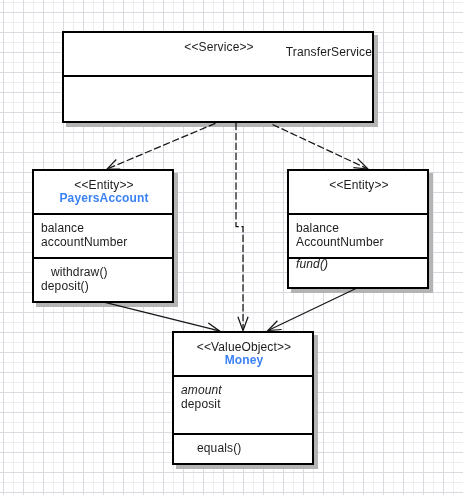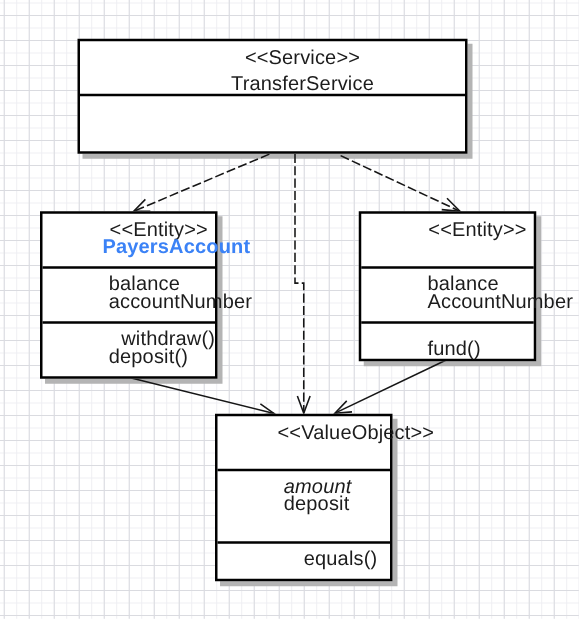--- a/index.html
+++ b/index.html
@@ -14,21 +14,21 @@
       linear-gradient(to bottom, #dadbe0 1px, transparent 1px),
       linear-gradient(to right, #eeeef2 1px, transparent 1px),
       linear-gradient(to bottom, #eeeef2 1px, transparent 1px);
     background-size: 20px 20px, 20px 20px, 10px 10px, 10px 10px;
     background-position: 3px 12px, 3px 12px, 3px 2px, 3px 2px;
   }
   .shadow{position:absolute;background:#b4b4b4;z-index:2;}
   .uml{position:absolute;background:#ffffff;border:2px solid #000;
        box-sizing:border-box;z-index:4;}
   .sep{position:absolute;left:0;right:0;height:2px;background:#000;}
-  .tx{position:absolute;white-space:pre;color:#1c1c1c;font-size:16px;line-height:14px;letter-spacing:0.13px;margin-left:46px;}
+  .tx{position:absolute;white-space:pre;color:#1c1c1c;font-size:12px;line-height:14px;letter-spacing:0.13px;}
   .ctr{left:0;right:0;text-align:center;padding-left:2px;box-sizing:border-box;}
   .b{font-weight:bold;color:#3b82f6;}
   svg.links{position:absolute;left:0;top:0;width:463px;height:495px;z-index:3;
             overflow:visible;pointer-events:none;}
 </style>
 </head>
 <body>
 
 <div id="canvas">
 
@@ -52,45 +52,46 @@
       <path d="M208.3,323.1 L219.4,330.9 L206,332.4"></path>
 
       <path d="M357,288 L268,330.5"></path>
       <path d="M277.4,320.7 L267.9,330.6 L281.6,329.5"></path>
     </g>
   </svg>
 
   <div class="uml" style="left:62px;top:31px;width:312px;height:92px;">
     <div class="sep" style="top:42px;"></div>
     <div class="tx ctr" style="top:6.5px;">&lt;&lt;Service&gt;&gt;</div>
-    <div class="tx ctr" style="top:28px;">TransferService</div>
+    <div class="tx ctr" style="top:12px;text-align:right;">TransferService</div>
   </div>
 
   <div class="uml" style="left:32px;top:169px;width:142px;height:134px;">
     <div class="sep" style="top:42px;"></div>
     <div class="sep" style="top:86px;"></div>
     <div class="tx ctr" style="top:6.5px;">&lt;&lt;Entity&gt;&gt;</div>
     <div class="tx ctr b" style="top:20px;">PayersAccount</div>
     <div class="tx" style="left:7px;top:50px;">balance</div>
     <div class="tx" style="left:7px;top:64px;">accountNumber</div>
     <div class="tx" style="left:17px;top:94px;">withdraw()</div>
     <div class="tx" style="left:7px;top:108px;text-align:right;">deposit()</div>
   </div>
 
   <div class="uml" style="left:287px;top:169px;width:142px;height:120px;">
     <div class="sep" style="top:42px;"></div>
     <div class="sep" style="top:86px;"></div>
     <div class="tx ctr" style="top:6.5px;">&lt;&lt;Entity&gt;&gt;</div>
     <div class="tx" style="left:7px;top:50px;">balance</div>
     <div class="tx" style="left:7px;top:64px;">AccountNumber</div>
-    <div class="tx" style="left:7px;top:102px;">fund()</div>
+    <div class="tx" style="left:7px;top:86px;font-style:italic;">fund()</div>
   </div>
 
   <div class="uml" style="left:172px;top:331px;width:142px;height:134px;">
     <div class="sep" style="top:42px;"></div>
     <div class="sep" style="top:100px;"></div>
     <div class="tx ctr" style="top:6.5px;">&lt;&lt;ValueObject&gt;&gt;</div>
+    <div class="tx ctr b" style="top:20px;">Money</div>
     <div class="tx" style="left:7px;top:50px;font-style:italic;">amount</div>
     <div class="tx" style="left:7px;top:64px;">deposit</div>
     <div class="tx" style="left:23px;top:108px;">equals()</div>
   </div>
 
 </div>
 
 </body></html>

